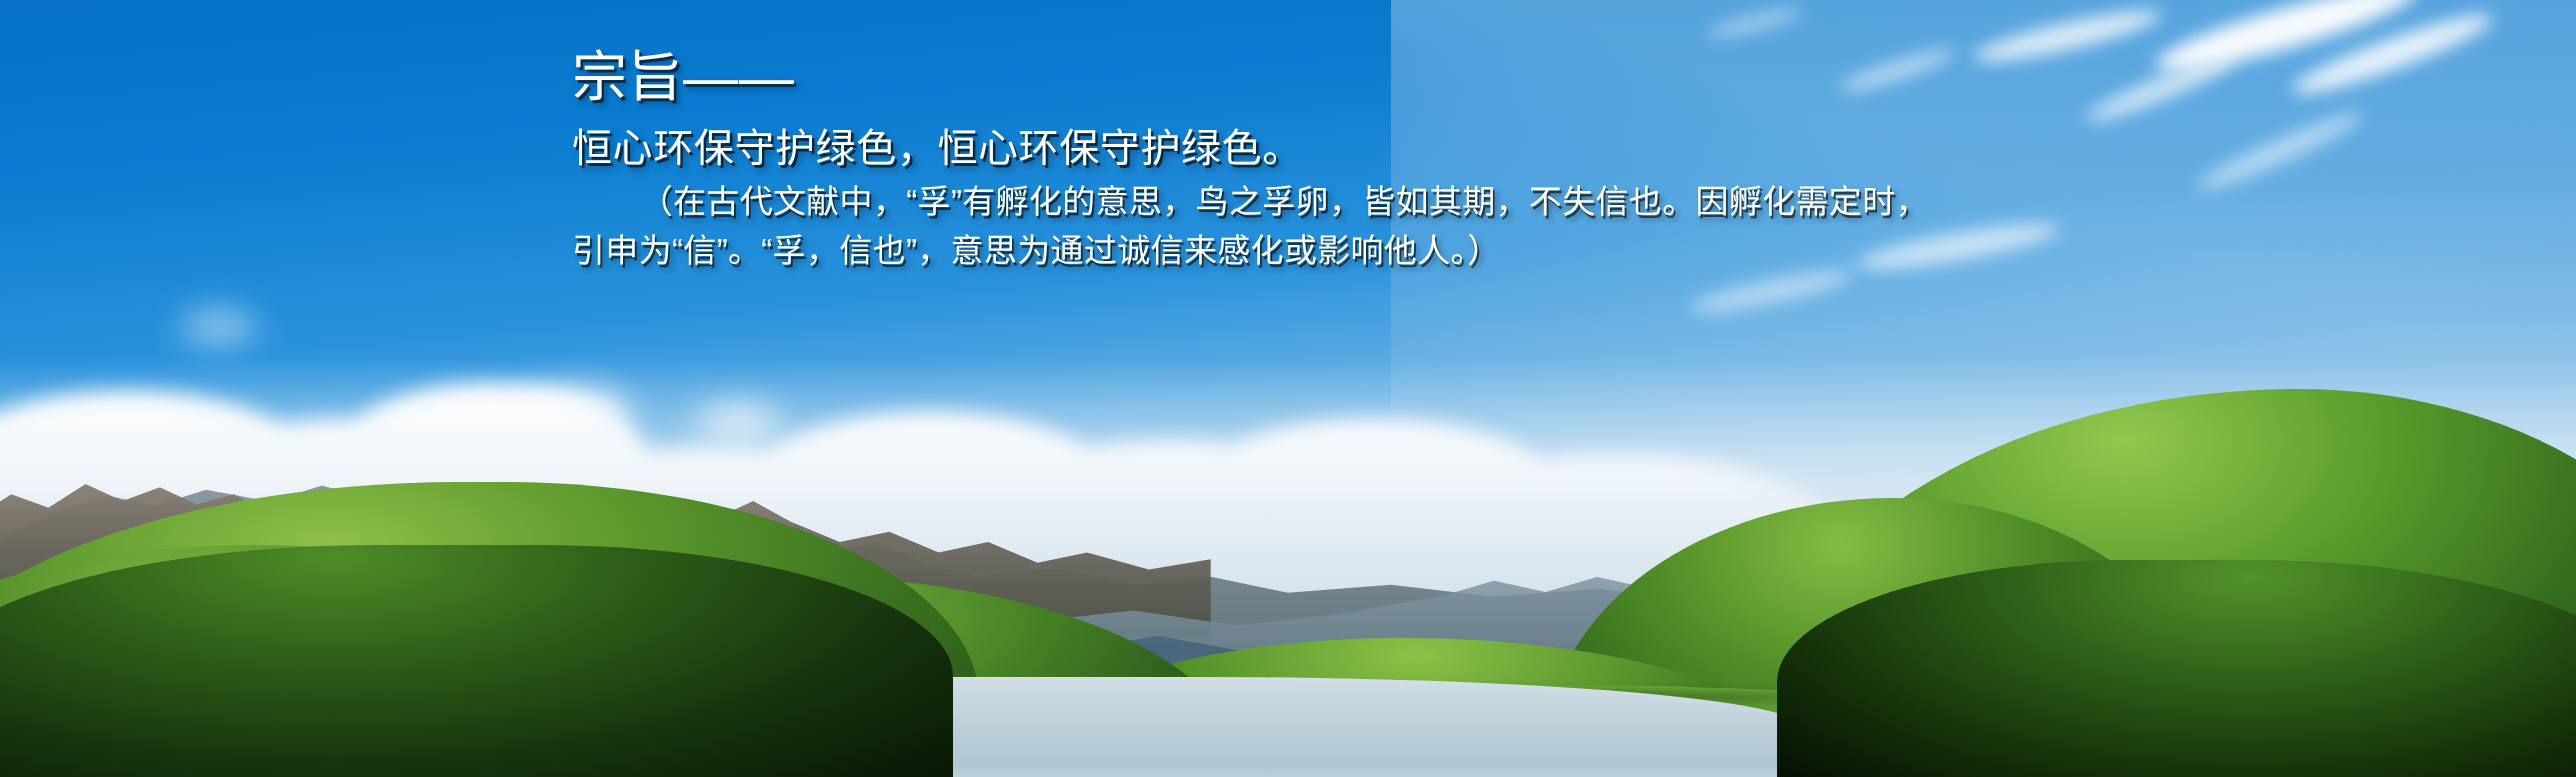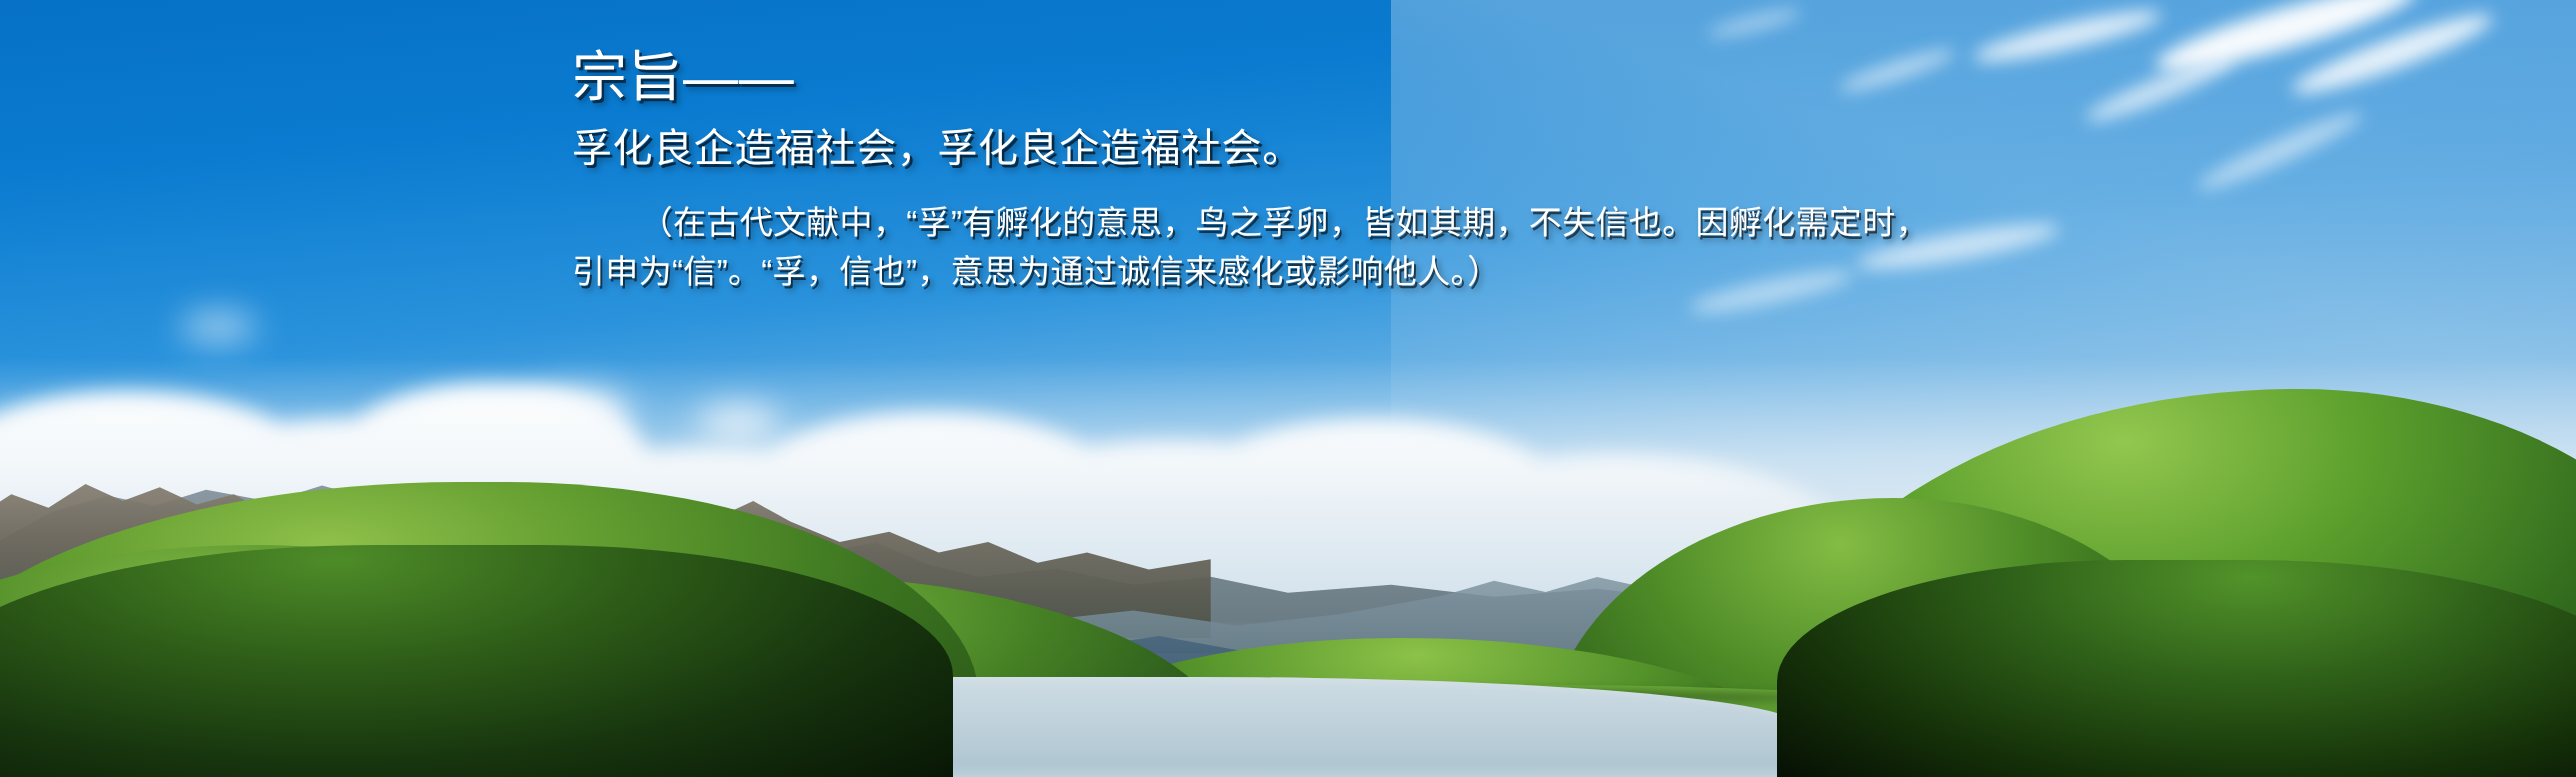--- a/index.html
+++ b/index.html
@@ -215,21 +215,21 @@
   .slogan{
     margin-top:18px;
     font-size:40px;
     line-height:1.2;
     font-weight:400;
     letter-spacing:.015em;
     white-space:nowrap;
     text-shadow:2.6px 3.2px 0 rgba(0,0,0,.62), 4.5px 5.2px 7px rgba(0,0,0,.4);
   }
   .note{
-    margin-top:27px;
+    margin-top:6px;
     font-size:33px;
     line-height:1.48;
     font-weight:400;
     letter-spacing:.01em;
     text-indent:2.05em;
     width:1385px;
     text-shadow:1.9px 2.6px 0 rgba(0,0,0,.58), 3.9px 4.5px 6.4px rgba(0,0,0,.38);
   }
 </style>
 </head>
@@ -302,18 +302,18 @@
   </div>
 
   <div class="lake-shore"></div>
   <div class="lake"></div>
 
   <div class="fg-left"></div>
   <div class="fg-right"></div>
 
   <div class="textwrap">
     <div class="title">宗旨——</div>
-    <div class="slogan">孚化良企造福社会，孚化良企造福社会。</div>
+    <div class="slogan">恒心环保守护绿色，恒心环保守护绿色。</div>
     <div class="note">（在古代文献中，“孚”有孵化的意思，鸟之孚卵，皆如其期，不失信也。因孵化需定时，引申为“信”。“孚，信也”，意思为通过诚信来感化或影响他人。）</div>
   </div>
 
 </div>
 
 
 </body></html>

